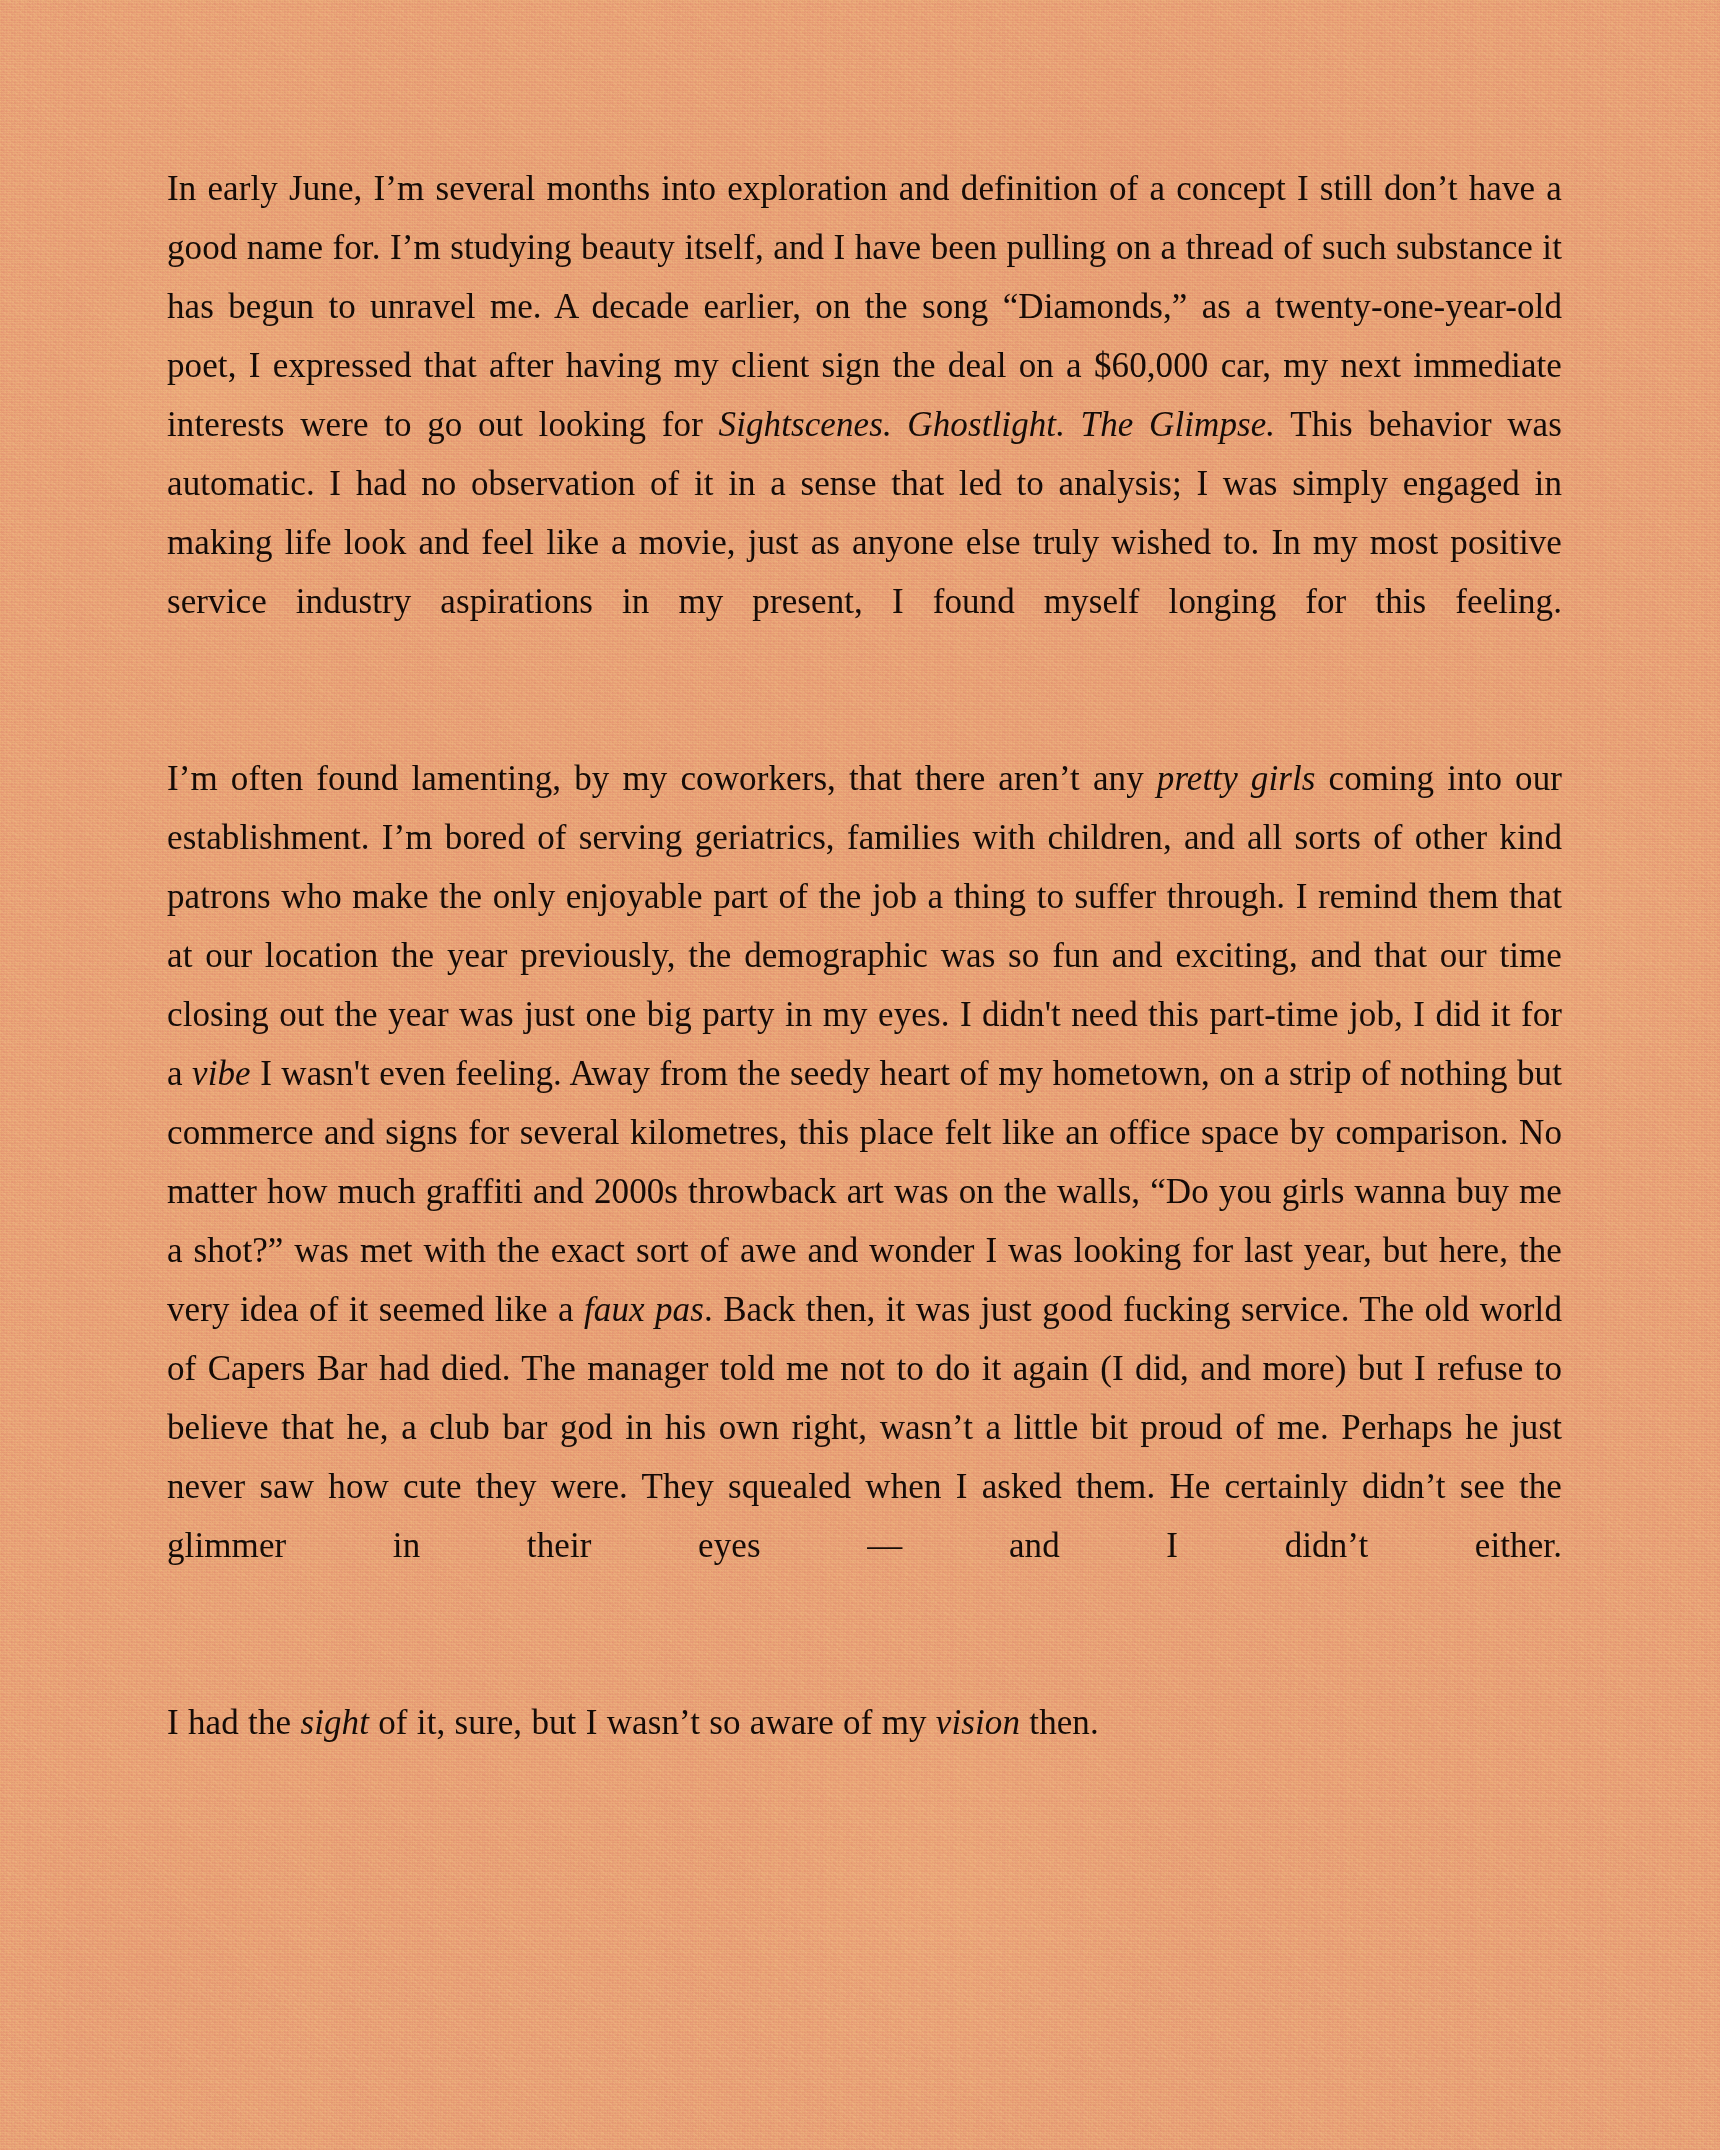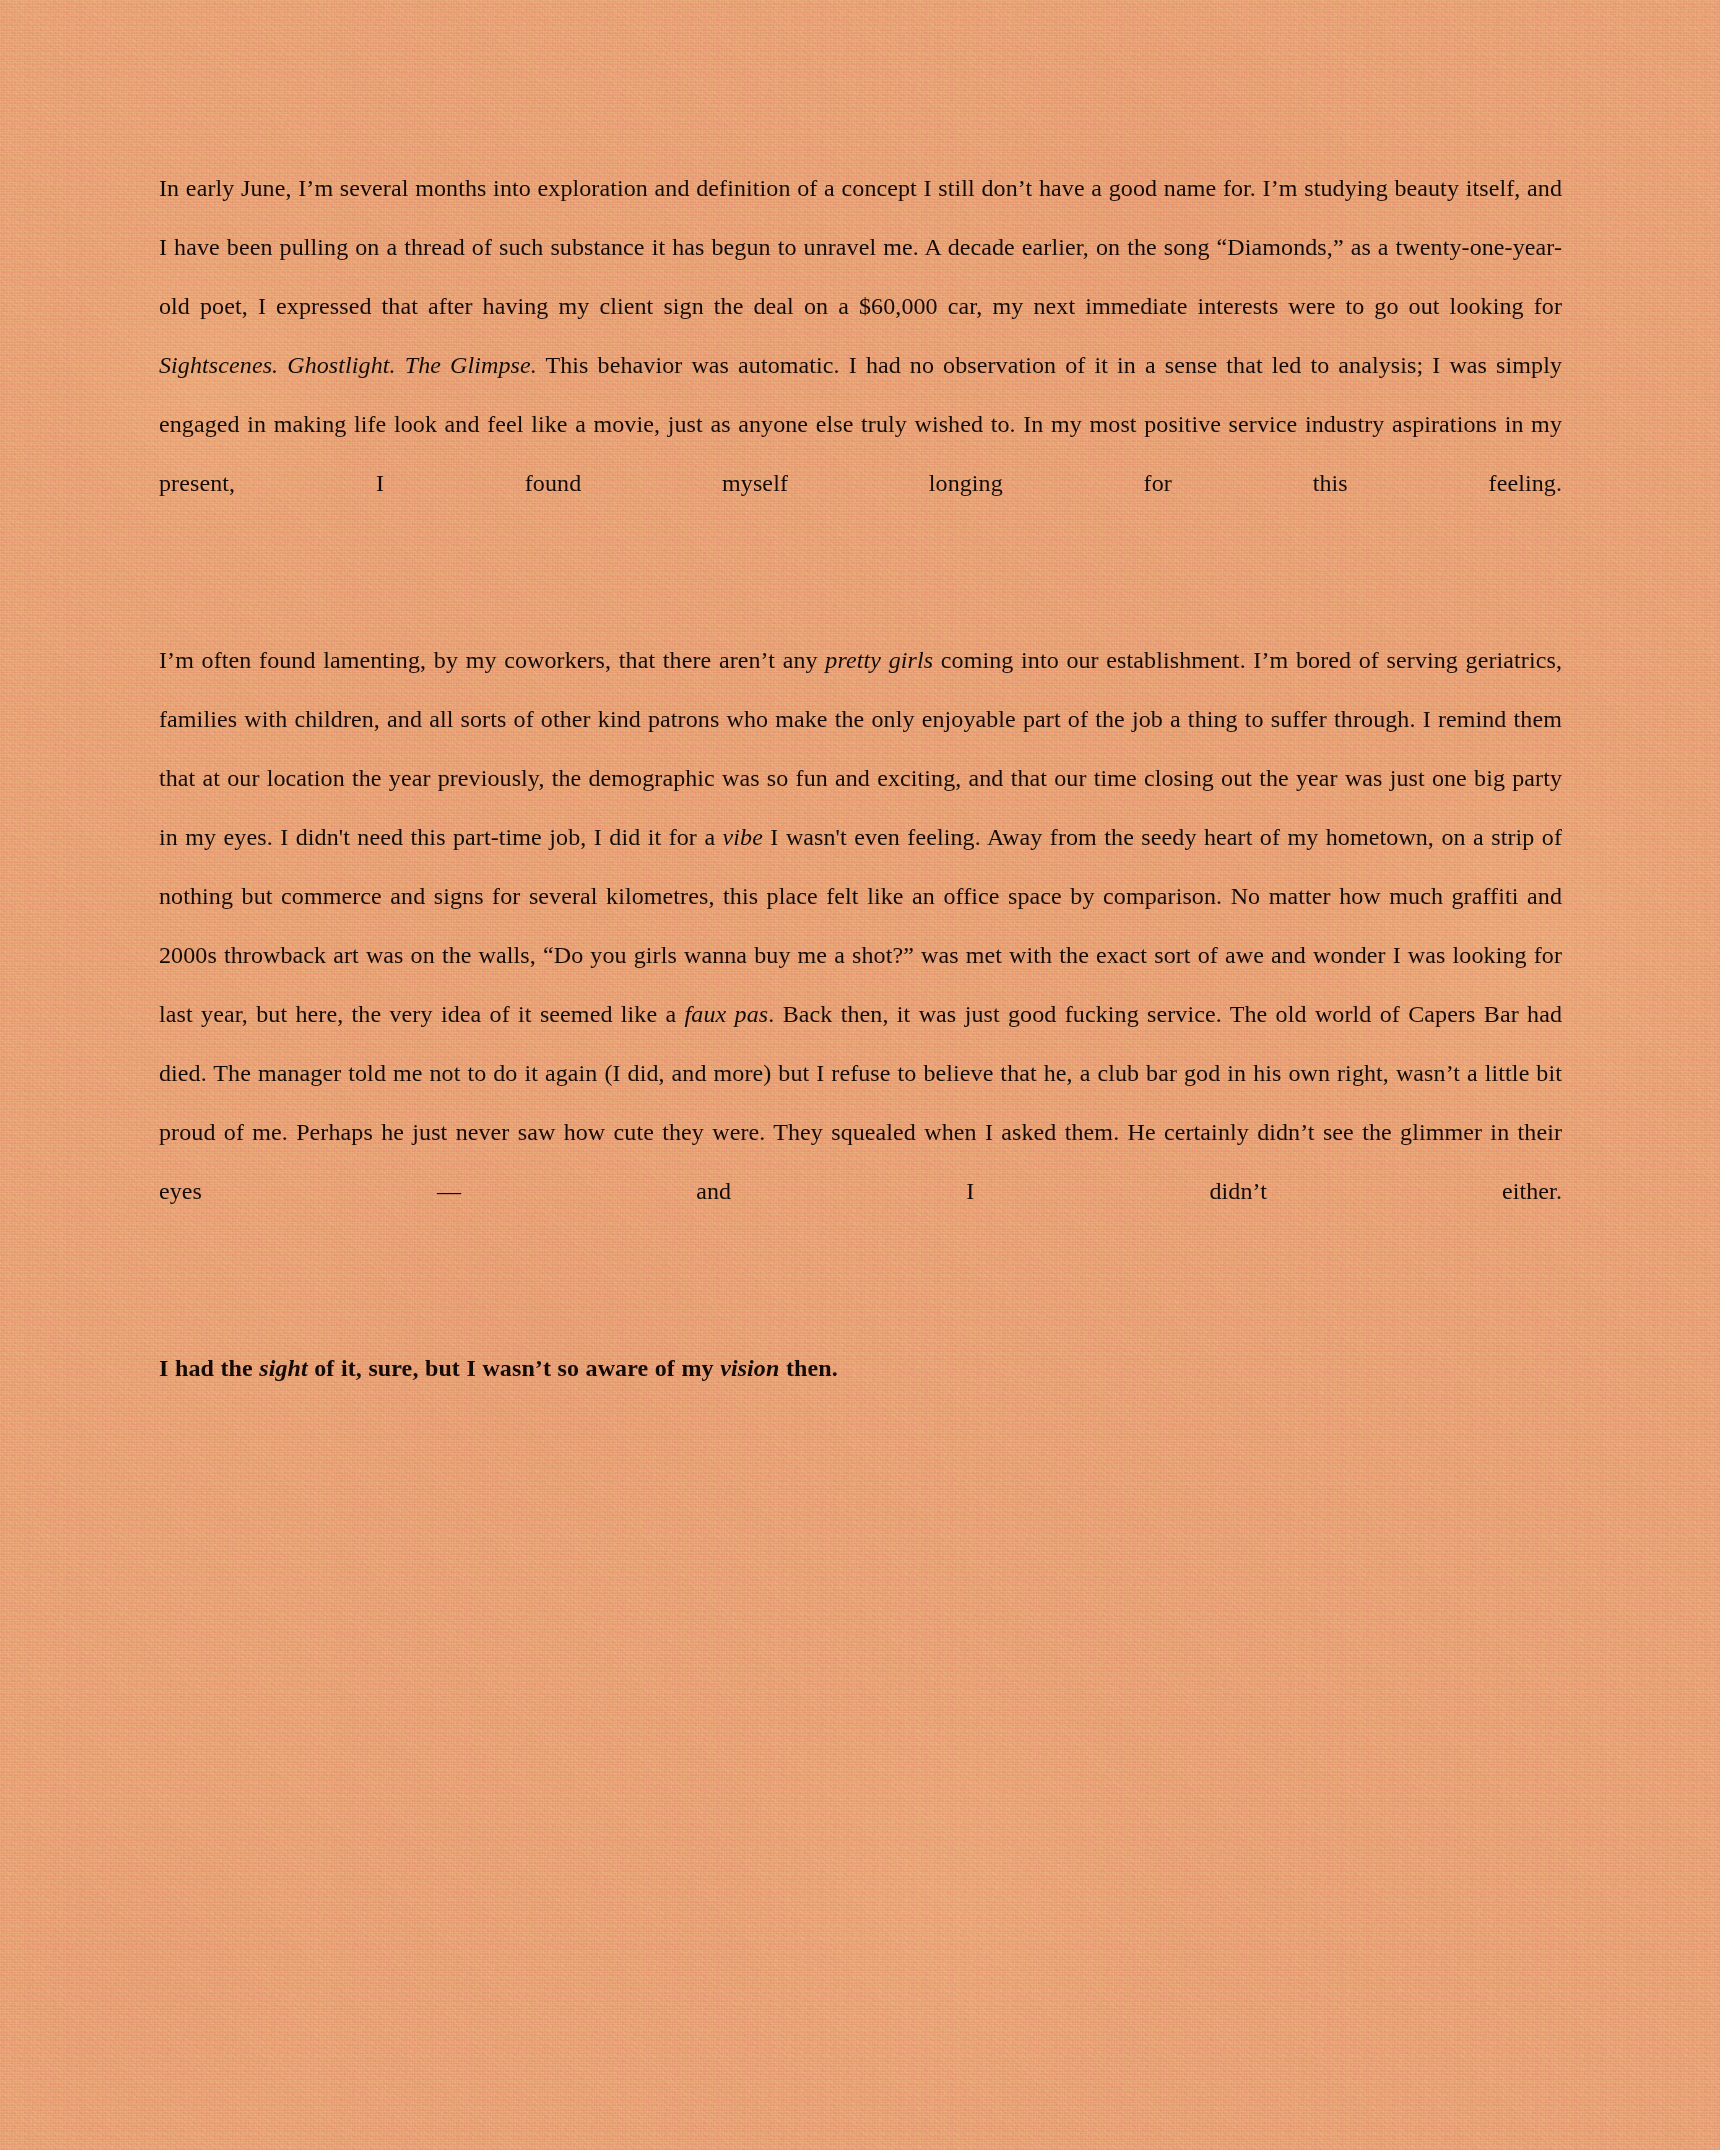--- a/index.html
+++ b/index.html
@@ -85,34 +85,33 @@
 
   #page {
     position: relative;
     z-index: 2;
     padding: 159px 159px 0 159px;
     box-sizing: border-box;
     width: 1721px;
   }
 
   .para {
-    font-size: 24px;
+    font-size: 35px;
     line-height: 59px;
     color: #150b06;
     text-align: justify;
     text-justify: inter-word;
-    margin: 0 0 59px 0;
+    margin: 0 0 59px 8px;
     letter-spacing: 0.1px;
     word-spacing: 0.4px;
     font-weight: 400;
   }
 
   .para:last-child {
     margin-bottom: 0;
-    font-weight: bold;
   }
 
   
   .para::after {
     content: "";
     display: inline-block;
     width: 100%;
   }
 
   .para.nostretch::after {

